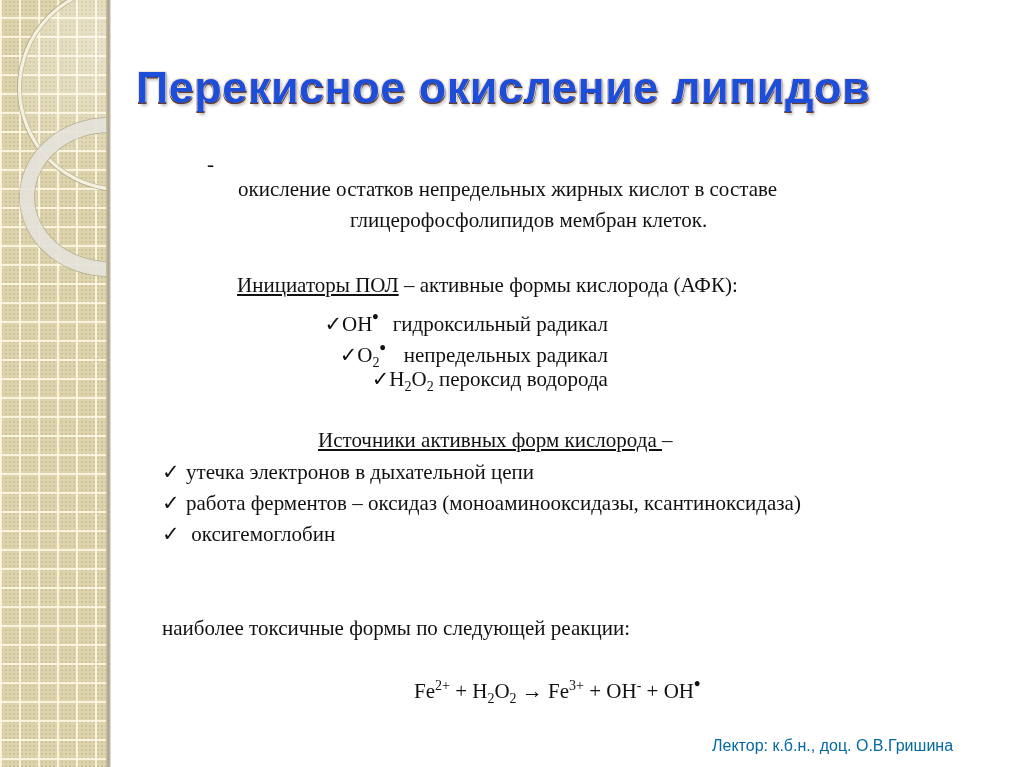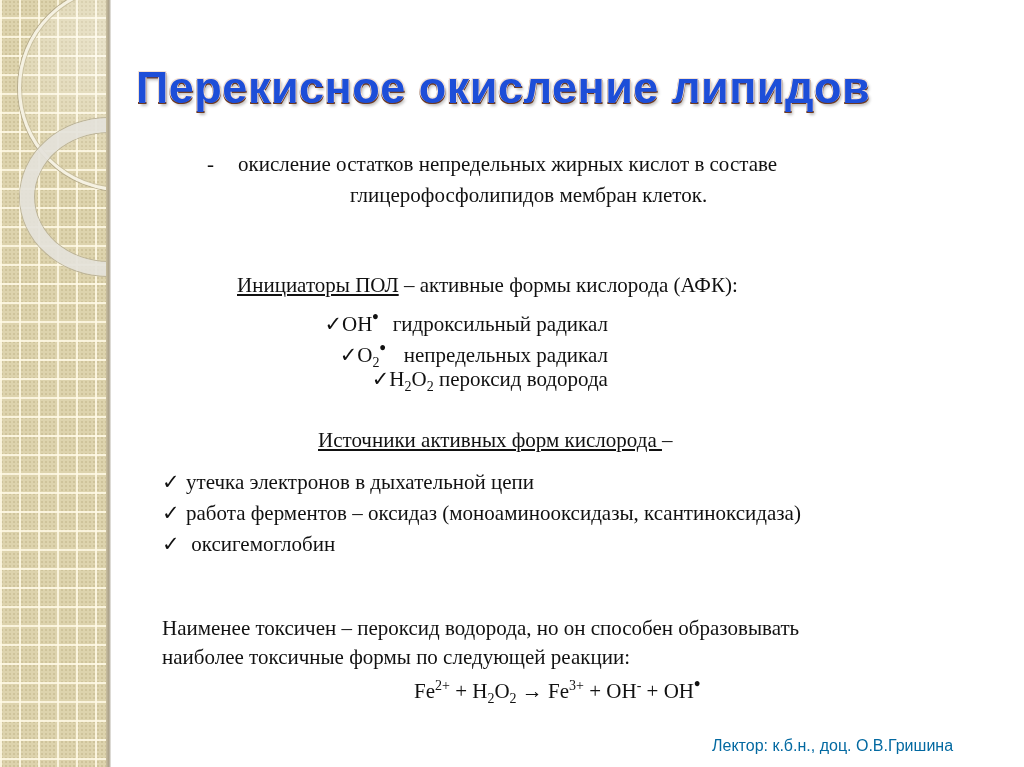--- a/index.html
+++ b/index.html
@@ -42,21 +42,21 @@
     font-weight: bold; font-size: 45px; letter-spacing: 0.5px;
     color: #1d4ed8;
     text-shadow:
       -1px -1px 0 #f3e2d6, 1px -1px 0 #f3e2d6,
       -1px 1px 0 #6e3a22, 1px 1px 0 #6e3a22,
       2px 3px 3px rgba(0,0,0,0.25);
     white-space: nowrap;
     margin-top: 28px;
   }
   .def-line {
-    position: absolute; font-size: 21px; white-space: nowrap;
+    position: absolute; font-size: 21px; white-space: nowrap; margin-top: 25px;
   }
   .def-dash { position: absolute; left: 207px; top: 152px; font-size: 21px; }
   .def-1 { left: 238px; top: 152px; }
   .def-2 { left: 350px; top: 183px; }
 
   .block-heading {
     position: absolute; font-size: 21px; white-space: nowrap;
   }
   .u { text-decoration: underline; }
   .b { font-weight: normal; }
@@ -64,21 +64,21 @@
   .list { position: absolute; font-size: 21px; white-space: nowrap; }
   .list .li { height: 31px; line-height: 31px; }
   .check { display: inline-block; width: 24px; }
   .init-list { left: 318px; top: 302px; text-align: right; }
   sub, sup { font-size: 14px; line-height: 0; }
   .radical { font-size: 18px; vertical-align: 8px; font-weight: bold; }
   .gap1 { display: inline-block; width: 14px; }
   .gap2 { display: inline-block; width: 18px; }
 
   .src-heading { left: 318px; top: 428px; }
-  .src-list { left: 162px; top: 467px; }
+  .src-list { left: 162px; top: 457px; }
 
   .para { position: absolute; left: 162px; top: 614px; font-size: 21px; line-height: 29px; white-space: nowrap; }
   .reaction { position: absolute; left: 414px; top: 674px; font-size: 21px; white-space: nowrap; text-align: center; }
 
   .footer {
     position: absolute; left: 712px; top: 737px;
     font-family: "Liberation Sans", "DejaVu Sans", sans-serif;
     font-size: 16px; color: #0369a1; white-space: nowrap;
   }
 </style>
@@ -123,19 +123,18 @@
   </div>
   <div class="li">
     <span class="check">✓</span><span>работа ферментов – оксидаз (моноаминооксидазы, ксантиноксидаза)</span>
   </div>
   <div class="li">
     <span class="check">✓</span><span> оксигемоглобин</span>
   </div>
 </div>
 
 <div class="para">
-  <div>Наименее токсичен – пероксид водорода, но он способен образовывать</div>
   <div>наиболее токсичные формы по следующей реакции:</div>
 </div>
 
 <div class="reaction"><span>Fe</span><sup>2+</sup><span style="white-space:pre"> + </span><span>H</span><sub>2</sub><span>O</span><sub>2</sub><span style="white-space:pre"> → </span><span>Fe</span><sup>3+</sup><span style="white-space:pre"> + </span><span>OH</span><sup>-</sup><span style="white-space:pre"> + </span><span>OH</span><span class="radical">•</span></div>
 
 <div class="footer">Лектор: к.б.н., доц. О.В.Гришина</div>
 
 </body></html>

